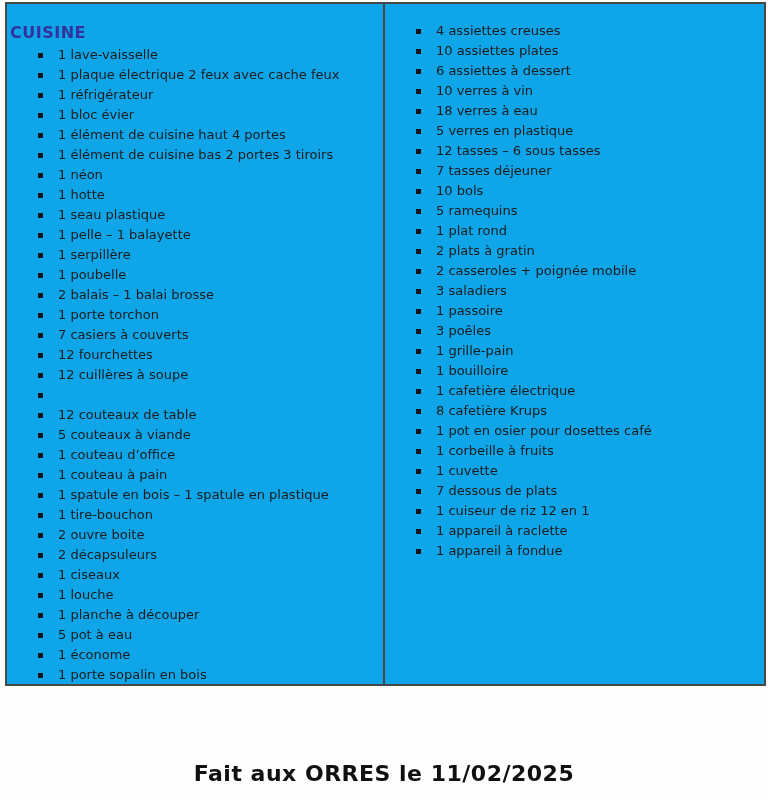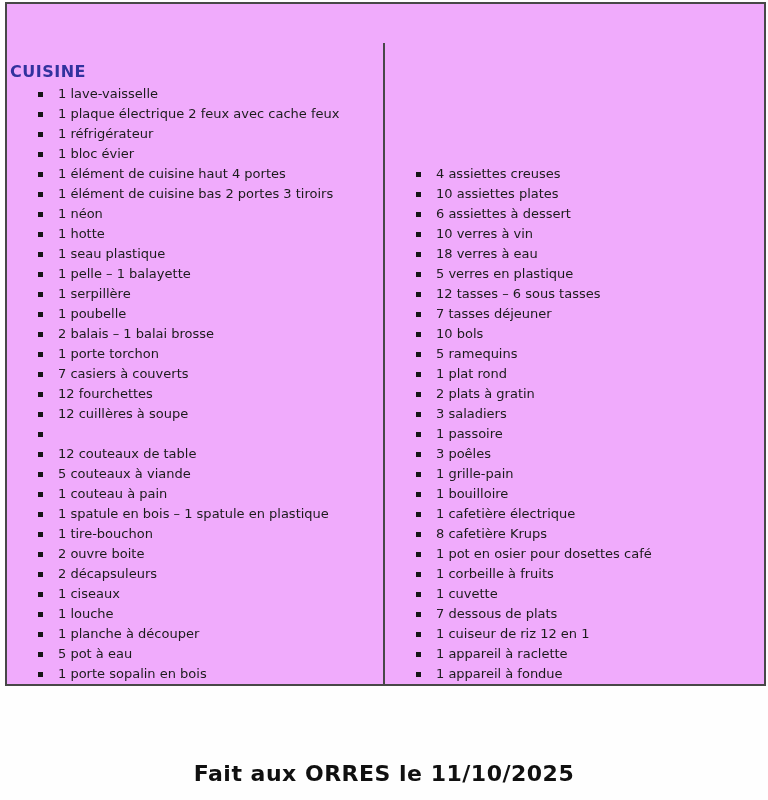--- a/index.html
+++ b/index.html
@@ -12,22 +12,21 @@
     background:#fefefe;
     overflow:hidden;
   }
 
   .inventory-table {
     position:absolute;
     left:5px; top:2px;
     width:761px; height:684px;
     border:2px solid #484848;
     display:flex;
-    background:#f0abfc;
-    align-items:flex-end;
+    background:#0ea5e9;
   }
 
   .cell { overflow:hidden; }
   .cell-left  { width:378px; border-right:2px solid #484848; }
   .cell-right { flex:1; padding-top:17px; }
 
   .title {
     margin:19px 0 3px 3px;
     font-size:16px;
     font-weight:bold;
@@ -174,20 +173,24 @@
           <div class="item-row">
             <span class="bullet"></span>
             <span class="item-text">12 couteaux de table</span>
           </div>
 
           <div class="item-row">
             <span class="bullet"></span>
             <span class="item-text">5 couteaux à viande</span>
           </div>
 
+          <div class="item-row">
+            <span class="bullet"></span>
+            <span class="item-text">1 couteau d’office</span>
+          </div>
 
           <div class="item-row">
             <span class="bullet"></span>
             <span class="item-text">1 couteau à pain</span>
           </div>
 
           <div class="item-row">
             <span class="bullet"></span>
             <span class="item-text">1 spatule en bois – 1 spatule en plastique</span>
           </div>
@@ -220,20 +223,24 @@
           <div class="item-row">
             <span class="bullet"></span>
             <span class="item-text">1 planche à découper</span>
           </div>
 
           <div class="item-row">
             <span class="bullet"></span>
             <span class="item-text">5 pot à eau</span>
           </div>
 
+          <div class="item-row">
+            <span class="bullet"></span>
+            <span class="item-text">1 économe</span>
+          </div>
 
           <div class="item-row">
             <span class="bullet"></span>
             <span class="item-text">1 porte sopalin en bois</span>
           </div>
         </div>
     </div>
 
     <div class="cell cell-right">
       <div class="item-list">
@@ -291,20 +298,24 @@
           <div class="item-row">
             <span class="bullet"></span>
             <span class="item-text">1 plat rond</span>
           </div>
 
           <div class="item-row">
             <span class="bullet"></span>
             <span class="item-text">2 plats à gratin</span>
           </div>
 
+          <div class="item-row">
+            <span class="bullet"></span>
+            <span class="item-text">2 casseroles + poignée mobile</span>
+          </div>
 
           <div class="item-row">
             <span class="bullet"></span>
             <span class="item-text">3 saladiers</span>
           </div>
 
           <div class="item-row">
             <span class="bullet"></span>
             <span class="item-text">1 passoire</span>
           </div>
@@ -366,15 +377,15 @@
 
           <div class="item-row">
             <span class="bullet"></span>
             <span class="item-text">1 appareil à fondue</span>
           </div>
         </div>
     </div>
 
   </div>
 
-  <div class="footer">Fait aux ORRES le 11/10/2025</div>
+  <div class="footer">Fait aux ORRES le 11/02/2025</div>
 
 </div>
 
 </body></html>

